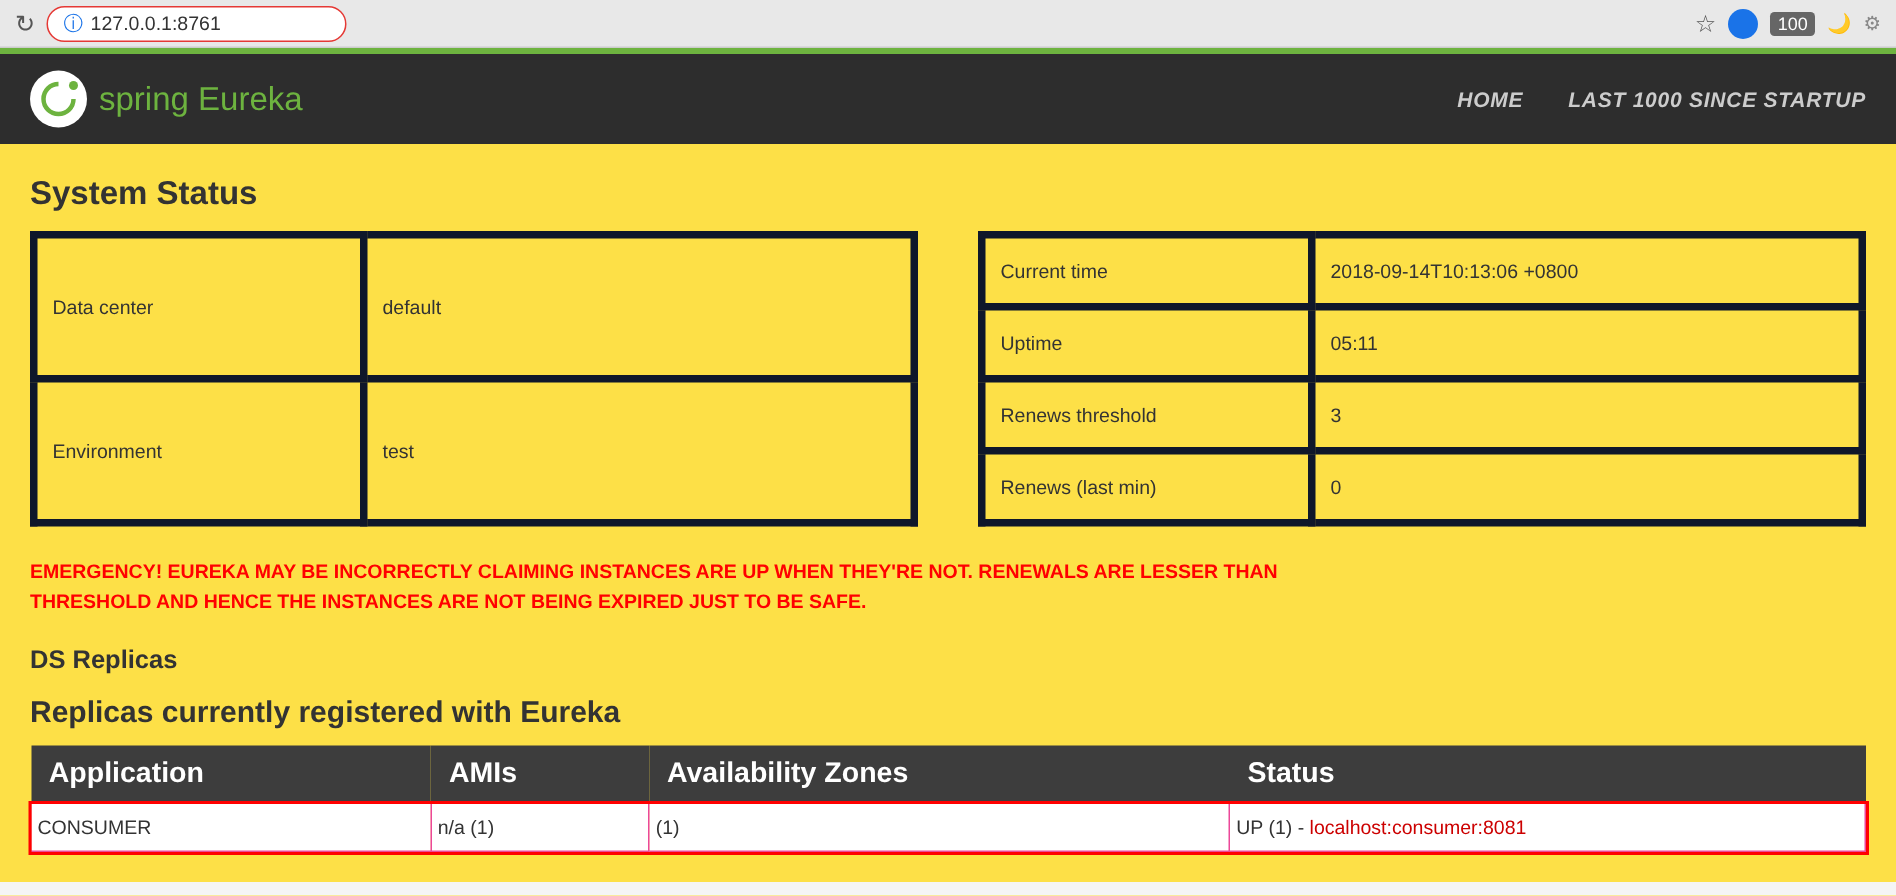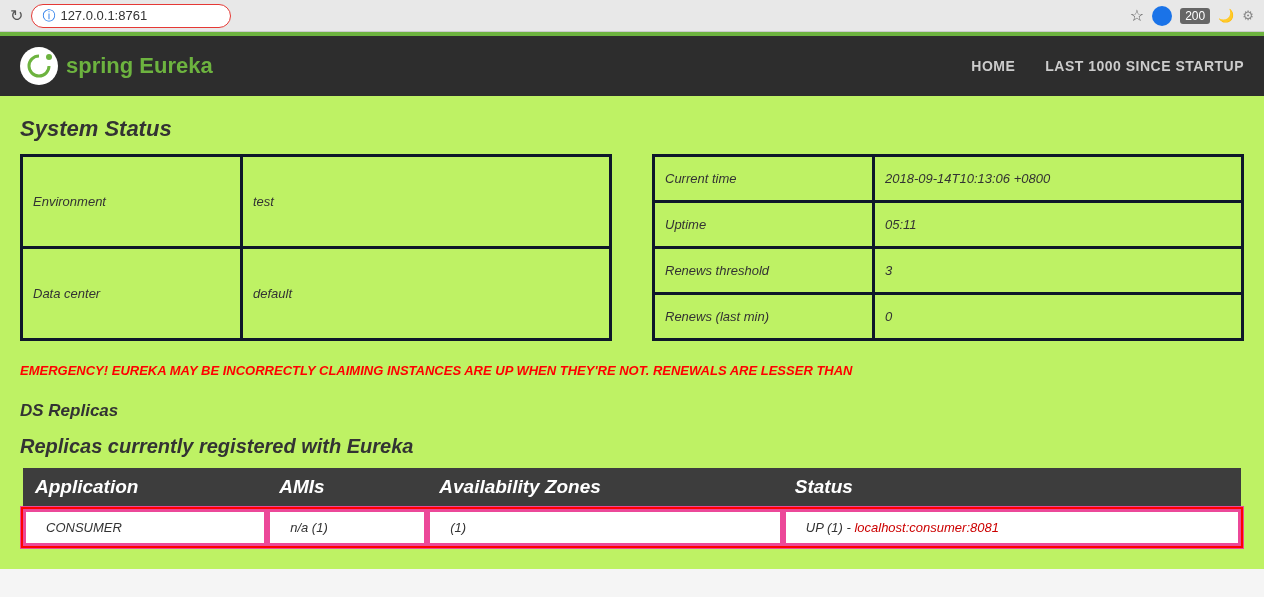--- a/index.html
+++ b/index.html
@@ -85,46 +85,46 @@
       background: white;
       display: flex;
       align-items: center;
       justify-content: center;
       color: #6db33f;
       font-size: 20px;
       font-weight: bold;
     }
     .logo-text {
       font-size: 22px;
-      font-weight: bold;
+      font-weight: normal;
       color: white;
     }
     .logo-text span {
       color: #6db33f;
     }
     .nav-links {
       margin-left: auto;
       display: flex;
       gap: 30px;
       align-items: center;
     }
     .nav-link {
       color: #ccc;
       text-decoration: none;
       font-size: 14px;
       font-weight: bold;
       letter-spacing: 0.5px;
+      font-style: italic;
     }
 
     
     .main-content {
-      background: #bef264;
+      background: #fde047;
       padding: 20px 20px;
       min-height: 450px;
-      font-style: italic;
     }
 
     .section-title {
       font-size: 22px;
       font-weight: bold;
       color: #333;
       margin-bottom: 12px;
     }
 
     
@@ -132,21 +132,21 @@
       display: flex;
       gap: 40px;
       margin-bottom: 20px;
     }
     .status-table {
       border-collapse: collapse;
       flex: 1;
     }
     .status-table td {
       padding: 14px 10px;
-      border: 3px solid #0f172a;
+      border: 5px solid #0f172a;
       font-size: 13px;
       color: #333;
     }
     .status-table td:first-child {
       width: 220px;
     }
 
     
     .emergency-msg {
       color: red;
@@ -181,24 +181,24 @@
     }
     .instances-table thead td {
       padding: 8px 12px;
       font-size: 19px;
       font-weight: bold;
     }
     .instances-table tbody tr {
       background: white;
     }
     .instances-table tbody td {
-      padding: 8px 20px;
-      font-size: 13px;
-      color: #333;
-      border: 6px solid #ec4899;
+      padding: 8px 4px;
+      font-size: 13px;
+      color: #333;
+      border: 1px solid #ec4899;
       margin-left: 12px;
     }
     .consumer-row {
       outline: 2px solid red;
     }
     .instance-link {
       color: #cc0000;
       text-decoration: none;
     }
   </style>
@@ -207,21 +207,21 @@
 
 <div class="browser-chrome">
   <span class="browser-refresh">↻</span>
   <div class="address-bar">
     <span class="info-icon">ⓘ</span>
     <span>127.0.0.1:8761</span>
   </div>
   <div class="browser-actions">
     <span class="star-icon">☆</span>
     <div class="ext-badge"></div>
-    <span style="background:#666;color:white;padding:1px 5px;border-radius:3px;font-size:12px;">200</span>
+    <span style="background:#666;color:white;padding:1px 5px;border-radius:3px;font-size:12px;">100</span>
     <span>🌙</span>
     <span style="color:#888;">⚙</span>
   </div>
 </div>
 
 <div class="green-line"></div>
 
 <div class="top-nav">
   <div class="logo-area">
     <div class="logo-circle">
@@ -243,27 +243,27 @@
 
 <div class="main-content">
 
   <h2 class="section-title">System Status</h2>
 
   <div class="status-tables">
 
     <table class="status-table">
       <tbody>
         <tr>
+          <td>Data center</td>
+          <td>default</td>
+        </tr>
+        <tr>
           <td>Environment</td>
           <td>test</td>
         </tr>
-        <tr>
-          <td>Data center</td>
-          <td>default</td>
-        </tr>
       </tbody>
     </table>
 
     <table class="status-table">
       <tbody>
         <tr>
           <td>Current time</td>
           <td>2018-09-14T10:13:06 +0800</td>
         </tr>
         <tr>
@@ -277,20 +277,21 @@
         <tr>
           <td>Renews (last min)</td>
           <td>0</td>
         </tr>
       </tbody>
     </table>
   </div>
 
   <div class="emergency-msg">
     <div>EMERGENCY! EUREKA MAY BE INCORRECTLY CLAIMING INSTANCES ARE UP WHEN THEY'RE NOT. RENEWALS ARE LESSER THAN</div>
+    <div>THRESHOLD AND HENCE THE INSTANCES ARE NOT BEING EXPIRED JUST TO BE SAFE.</div>
   </div>
 
   <h2 class="ds-title">DS Replicas</h2>
 
   <h2 class="instances-title">Replicas currently registered with Eureka</h2>
 
   <table class="instances-table">
     <thead>
       <tr>
         <td>Application</td>

